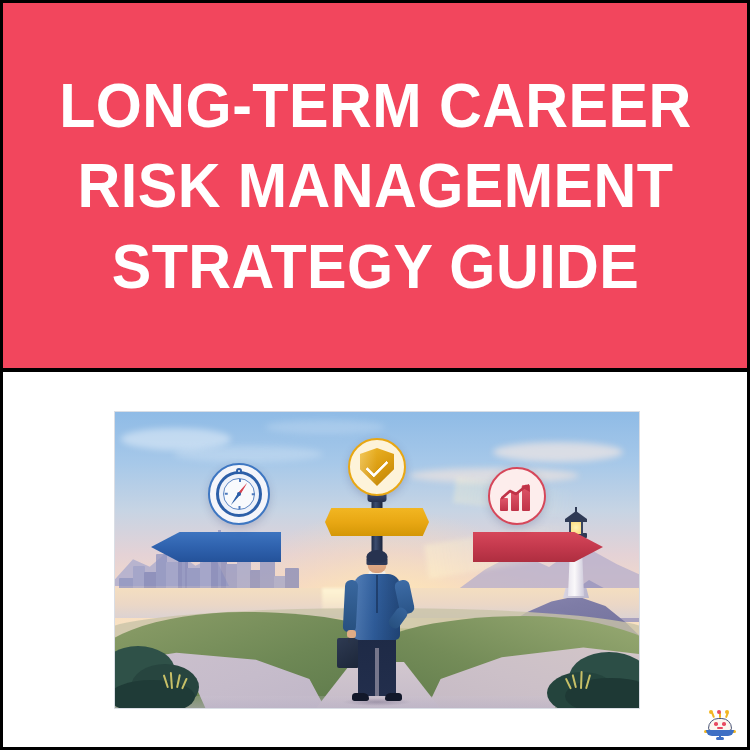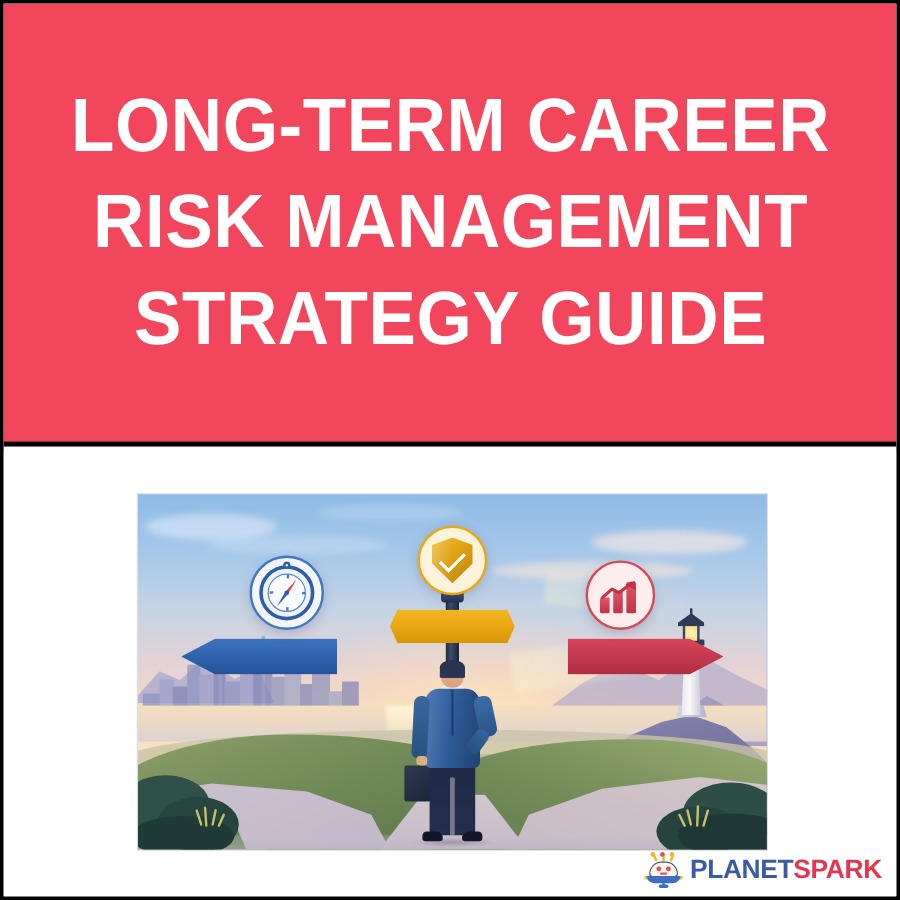--- a/index.html
+++ b/index.html
@@ -636,20 +636,16 @@
         <div class="r-sidel"></div>
         <div class="r-sider"></div>
         <div class="r-head"></div>
         <div class="r-eye e1"></div>
         <div class="r-eye e2"></div>
         <div class="r-mouth"></div>
         <div class="r-body"></div>
         <div class="r-stem"></div>
         <div class="r-foot"></div>
       </div>
-      <div id="logo-text">
-        <span id="logo-planet">Planet</span>
-          <span id="logo-spark">Spark</span>
-      </div>
     </div>
 
   </div>
 </div>
 
 </body></html>

